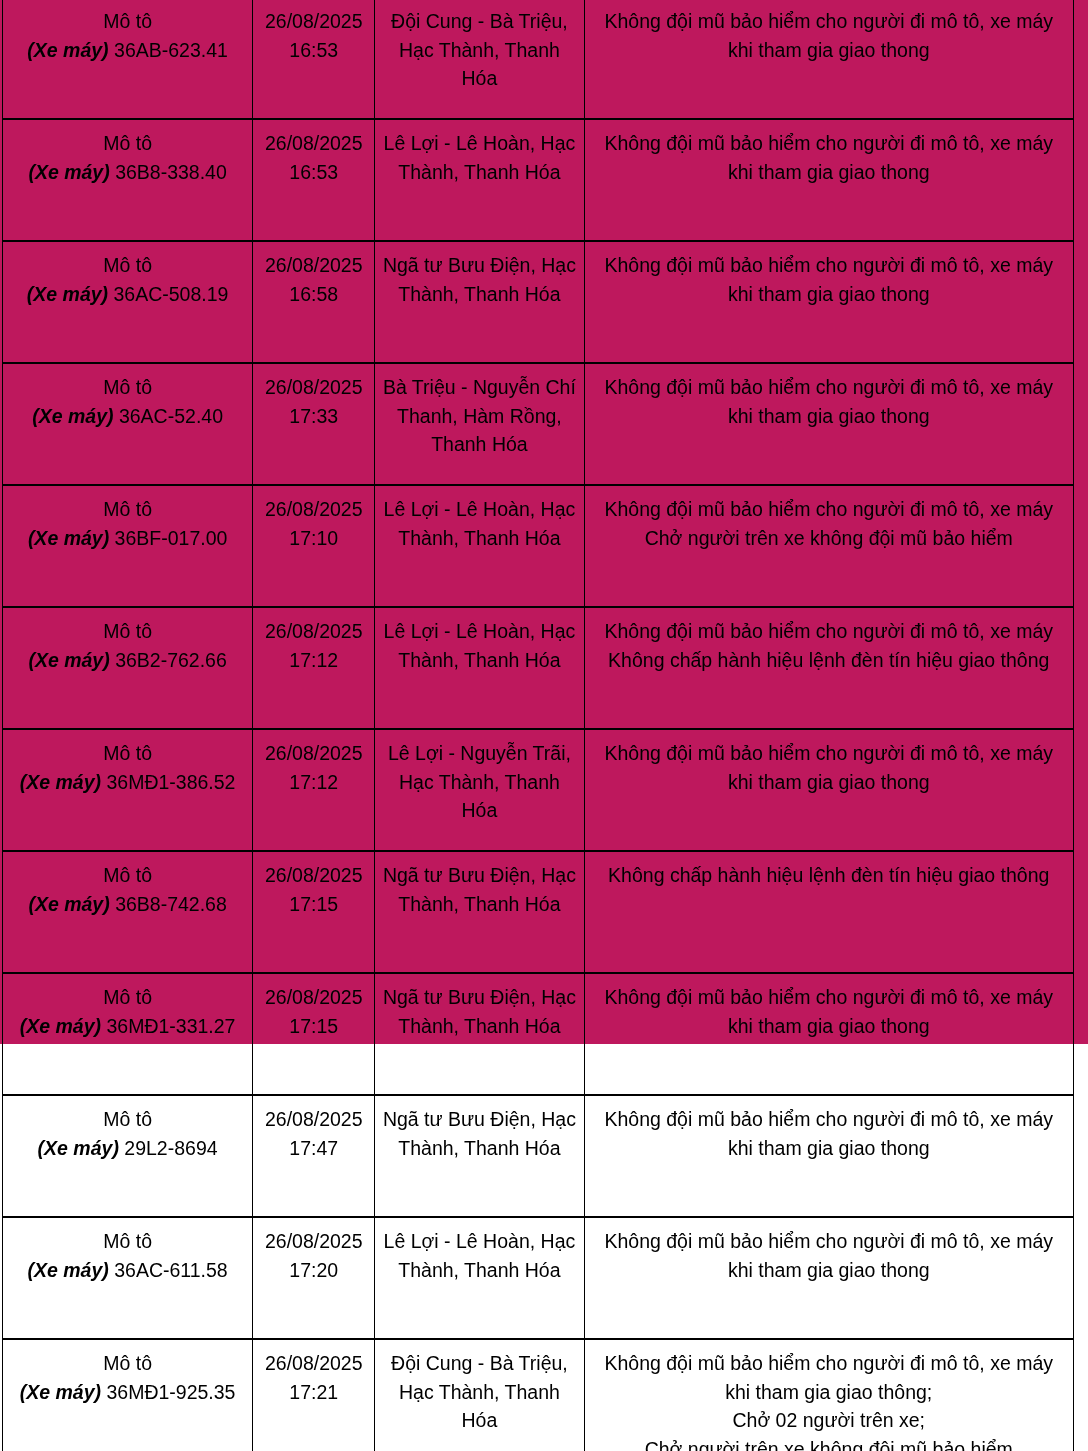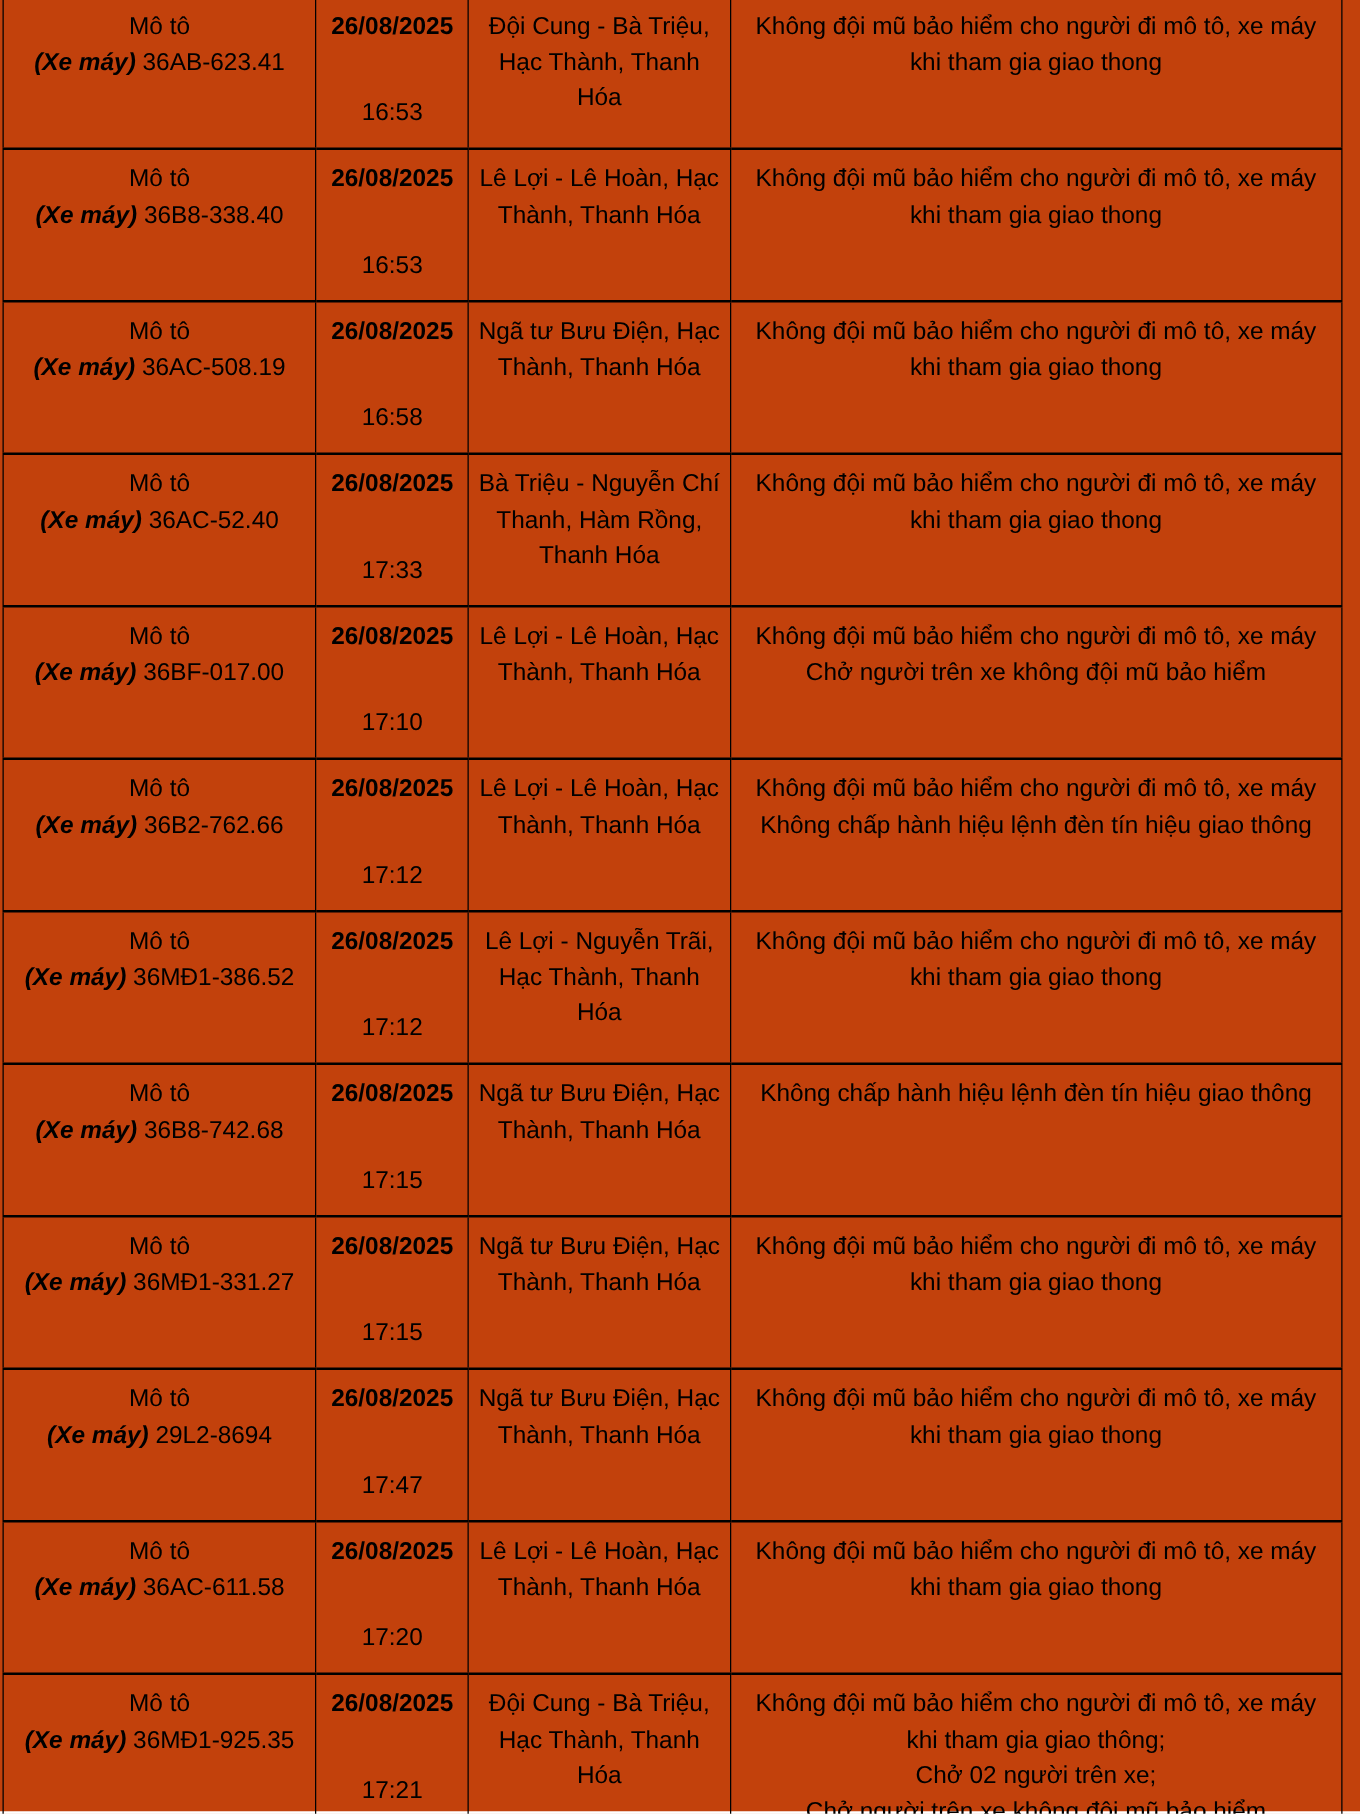--- a/index.html
+++ b/index.html
@@ -11,22 +11,22 @@
     width: 1088px;
     height: 1451px;
     overflow: hidden;
     font-family: "Liberation Sans", sans-serif;
     color: #000000;
   }
 
   .sheet {
     position: relative;
     width: 1088px;
-    height: 1449px;
-    background: #c2410c;
+    height: 1044px;
+    background: #be185d;
   }
 
   
   .table-clip {
     position: absolute;
     left: 0;
     top: -4px;
     width: 1088px;
   }
 
@@ -55,22 +55,22 @@
   .col-time     { width: 122px; }
   .col-location { width: 209px; }
   .col-violation{ width: 489px; }
 
   .row-body td { height: 105px; }
 
   .vehicle-type { display: block; }
   .vehicle-plate { display: block; }
   .vehicle-kind { font-style: italic; font-weight: bold; }
 
-  .time-date { display: block; font-weight: bold; }
-  .time-clock { display: block; margin-top: 40px; }
+  .time-date { display: block; }
+  .time-clock { display: block; }
 
   .violation-line { display: block; }
 </style>
 </head>
 <body>
 
 <div class="sheet">
   <div class="table-clip">
     <table class="violations">
       <colgroup>

